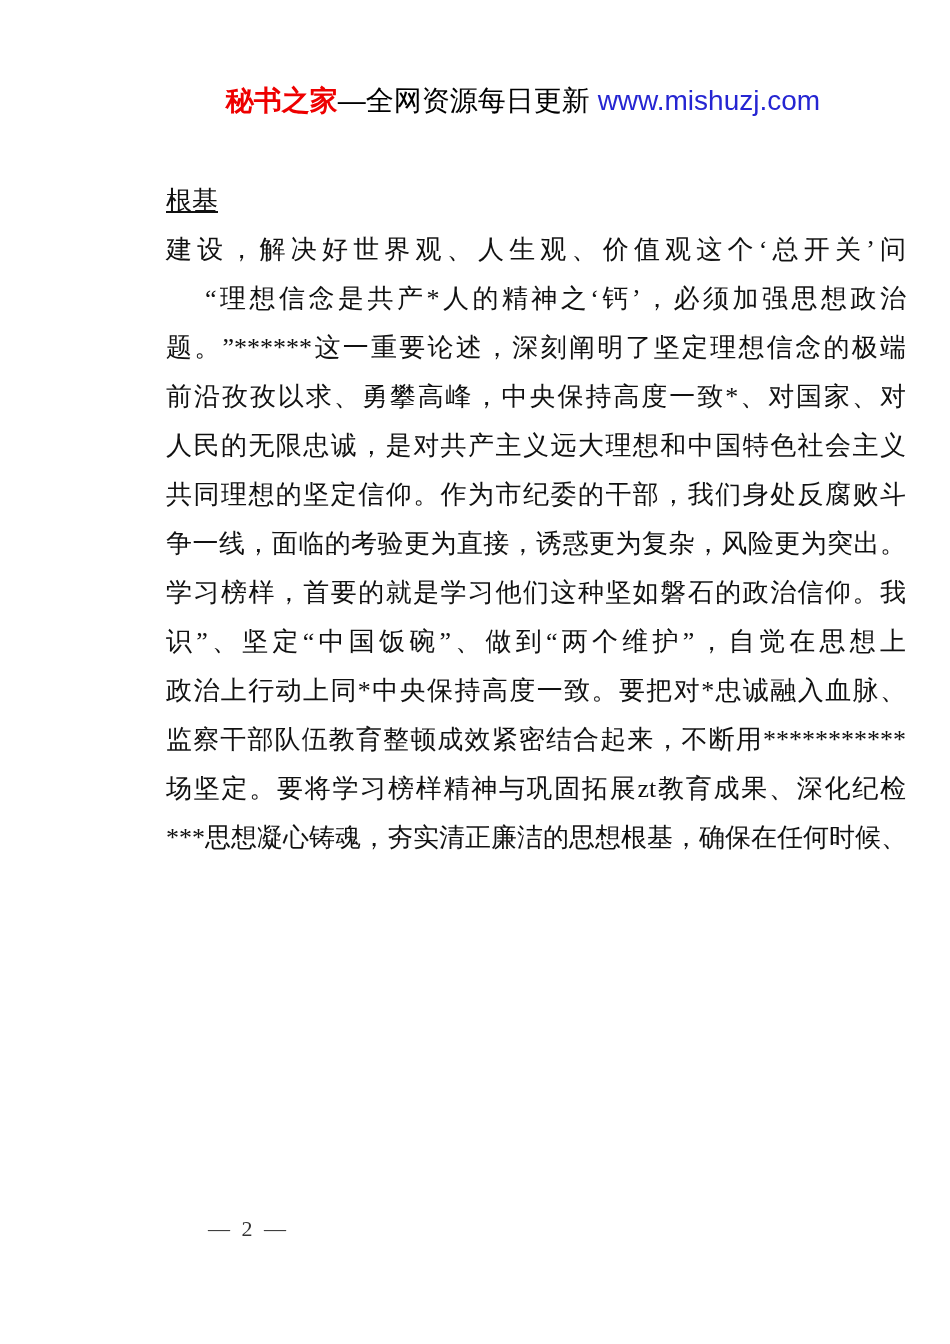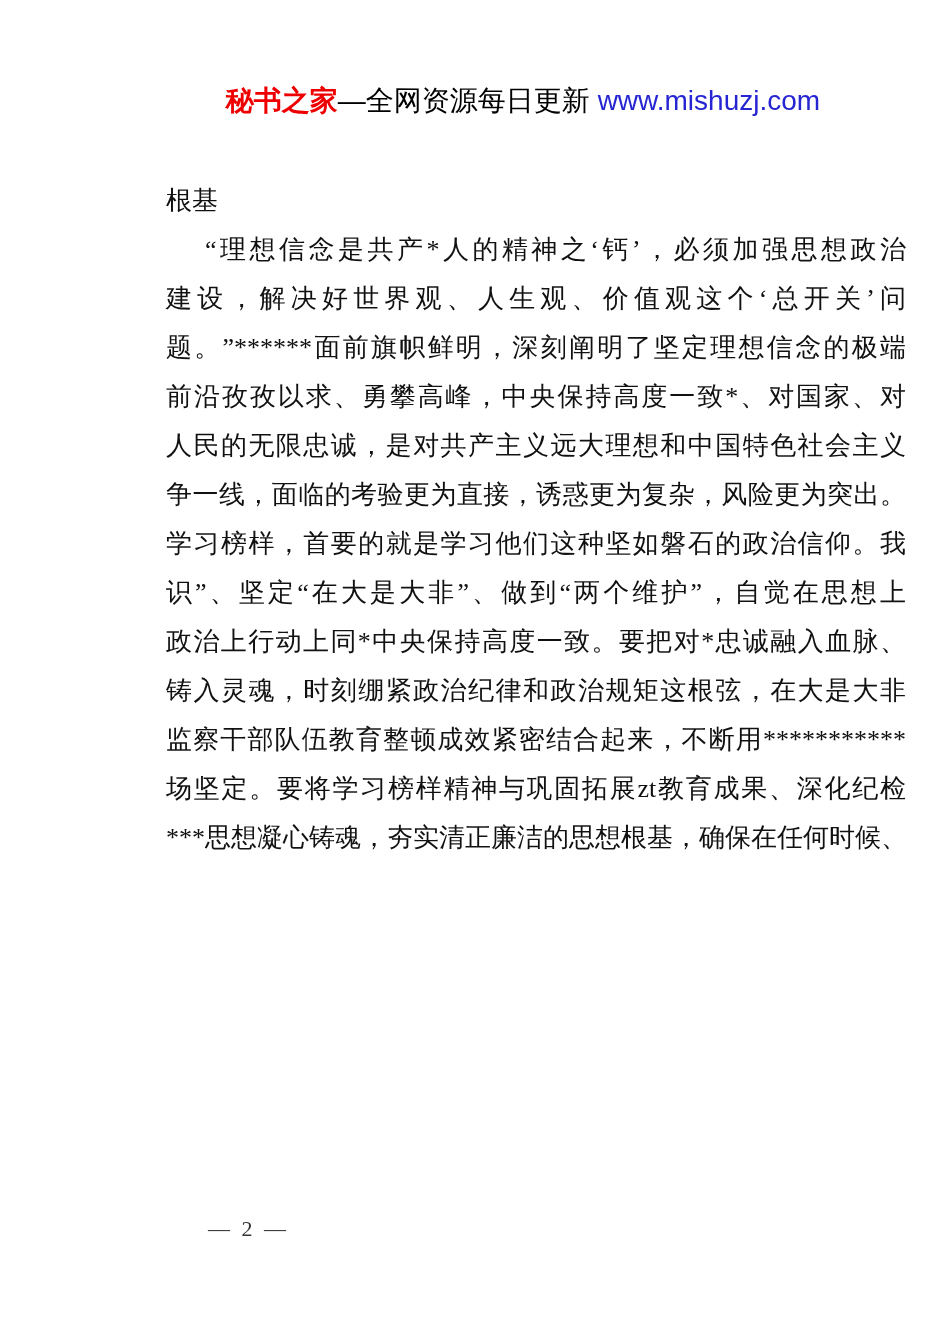--- a/index.html
+++ b/index.html
@@ -37,20 +37,21 @@
   }
   .line {
     height: 49px;
     white-space: nowrap;
     text-align: justify;
     text-align-last: justify;
   }
   .line.plain {
     text-align: left;
     text-align-last: left;
+    text-decoration: underline;
   }
   .line.indent { text-indent: 1.5em; }
   .page-number {
     position: absolute;
     top: 1216px;
     left: 160px;
     font-size: 22px;
     color: #333333;
     letter-spacing: 3px;
     font-family: "Liberation Serif", serif;
@@ -60,30 +61,30 @@
 <body>
 
 <div class="page">
 
   <div class="site-header">
     <span class="site-name">秘书之家</span><span class="tagline">—全网资源每日更新 </span><span class="site-url">www.mishuzj.com</span>
   </div>
 
   <div class="document-body">
     <div class="line plain">根基</div>
+    <div class="line">建设，解决好世界观、人生观、价值观这个‘总开关’问</div>
     <div class="line indent">“理想信念是共产*人的精神之‘钙’，必须加强思想政治</div>
-    <div class="line">建设，解决好世界观、人生观、价值观这个‘总开关’问</div>
-    <div class="line">题。”******面前旗帜鲜明，深刻阐明了坚定理想信念的极端</div>
+    <div class="line">题。”******这一重要论述，深刻阐明了坚定理想信念的极端</div>
     <div class="line">前沿孜孜以求、勇攀高峰，中央保持高度一致*、对国家、对</div>
     <div class="line">人民的无限忠诚，是对共产主义远大理想和中国特色社会主义</div>
+    <div class="line">共同理想的坚定信仰。作为市纪委的干部，我们身处反腐败斗</div>
     <div class="line">争一线，面临的考验更为直接，诱惑更为复杂，风险更为突出。</div>
     <div class="line">学习榜样，首要的就是学习他们这种坚如磐石的政治信仰。我</div>
-    <div class="line">识”、坚定“在大是大非”、做到“两个维护”，自觉在思想上</div>
+    <div class="line">识”、坚定“中国饭碗”、做到“两个维护”，自觉在思想上</div>
     <div class="line">政治上行动上同*中央保持高度一致。要把对*忠诚融入血脉、</div>
-    <div class="line">铸入灵魂，时刻绷紧政治纪律和政治规矩这根弦，在大是大非</div>
     <div class="line">监察干部队伍教育整顿成效紧密结合起来，不断用***********</div>
     <div class="line">场坚定。要将学习榜样精神与巩固拓展zt教育成果、深化纪检</div>
     <div class="line">***思想凝心铸魂，夯实清正廉洁的思想根基，确保在任何时候、</div>
   </div>
 
   <div class="page-number">— 2 —</div>
 
 </div>
 
 </body></html>

